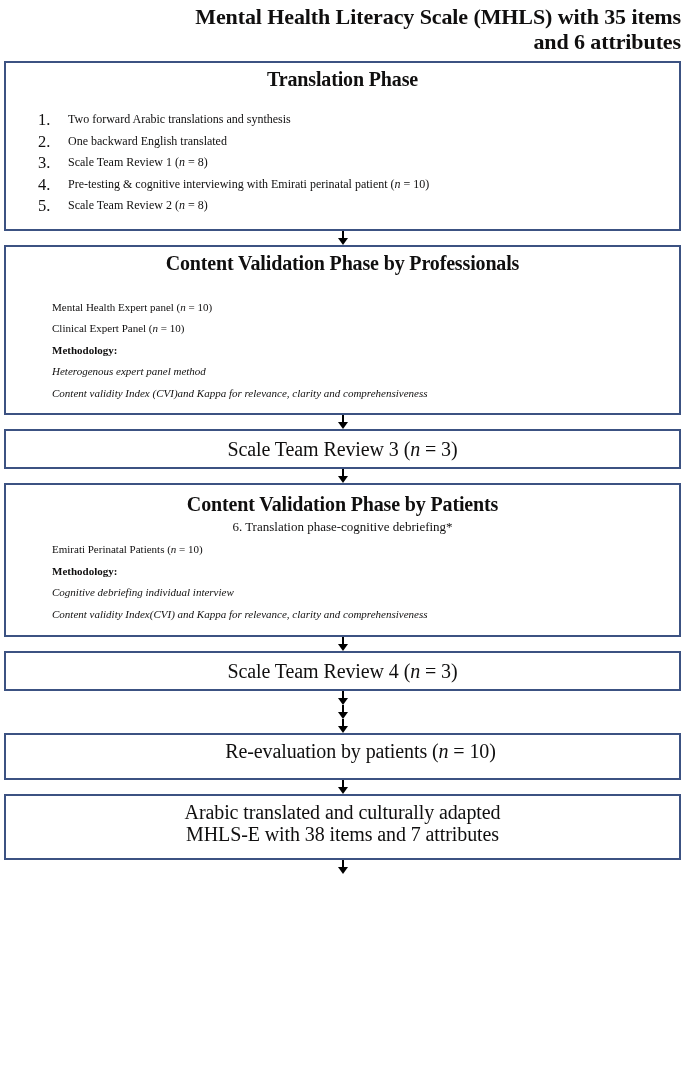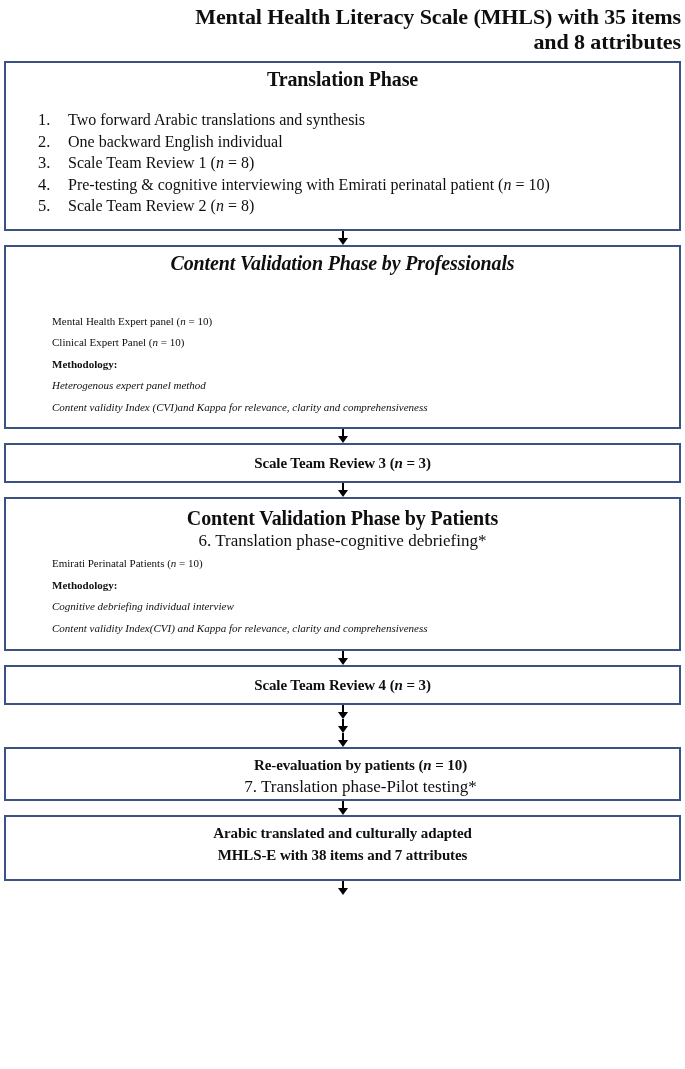--- a/index.html
+++ b/index.html
@@ -43,53 +43,53 @@
 
   .box-title {
     text-align: center;
     font-weight: bold;
     font-size: 20px;
     line-height: 23px;
     letter-spacing: -0.15px;
   }
   .box-sub-center {
     text-align: center;
-    font-size: 17px;
+    font-size: 13px;
     line-height: 22px;
   }
   .line {
     font-size: 11px;
     line-height: 21.5px;
     text-align: left;
     white-space: pre;
     margin-left: 36px;
   }
   .line.b { font-weight: bold; }
   .line.i { font-style: italic; }
   .single {
     text-align: center;
-    font-weight: bold;
-    font-size: 15px;
+    font-weight: normal;
+    font-size: 20px;
     line-height: 22px;
     letter-spacing: -0.1px;
   }
   em.n { font-style: italic; }
 
   
   ol.numlist {
     margin: 0;
     padding: 0;
     list-style: none;
     counter-reset: li;
   }
   ol.numlist li {
     counter-increment: li;
     position: relative;
     padding-left: 52px;
-    font-size: 16px;
+    font-size: 12px;
     line-height: 21.5px;
     white-space: pre;
   }
   ol.numlist li::before {
     content: counter(li) ".";
     position: absolute;
     left: 22px;
     top: 0;
     font-size: 16.5px;
   }
@@ -120,45 +120,45 @@
     border-top: 7px solid #000000;
   }
 </style>
 </head>
 <body>
 
 <div class="page">
 
   <div class="chart-title">
     <span class="tline">Mental Health Literacy Scale (MHLS) with 35 items</span>
-    <span class="tline">and 8 attributes</span>
+    <span class="tline">and 6 attributes</span>
   </div>
 
   <div class="box">
     <div class="box-inner">
       <div class="box-title" style="margin-bottom:18px;">Translation Phase</div>
       <ol class="numlist">
         <li>Two forward Arabic translations and synthesis</li>
-        <li>One backward English individual</li>
+        <li>One backward English translated</li>
         <li>Scale Team Review 1 (<em class="n">n</em> = 8)</li>
         <li>Pre-testing &amp; cognitive interviewing with Emirati perinatal patient (<em class="n">n</em> = 10)</li>
         <li>Scale Team Review 2 (<em class="n">n</em> = 8)</li>
       </ol>
       <div style="height:6px;"></div>
     </div>
   </div>
 
   <div class="arrow">
     <span class="stem"></span>
       <span class="head"></span>
   </div>
 
   <div class="box">
     <div class="box-inner">
-      <div class="box-title" style="margin-bottom:36px;font-style:italic;">Content Validation Phase by Professionals</div>
+      <div class="box-title" style="margin-bottom:22px;">Content Validation Phase by Professionals</div>
       <div class="line">Mental Health Expert panel (<em class="n">n</em> = 10)</div>
       <div class="line">Clinical Expert Panel (<em class="n">n</em> = 10)</div>
       <div class="line b">Methodology:</div>
       <div class="line i">Heterogenous expert panel method</div>
       <div class="line i">Content validity Index (CVI)and Kappa for relevance, clarity and comprehensiveness</div>
       <div style="height:3px;"></div>
     </div>
   </div>
 
   <div class="arrow">
@@ -211,23 +211,22 @@
       <span class="head"></span>
   </div>
 
 
   <div class="arrow">
     <span class="stem"></span>
       <span class="head"></span>
   </div>
 
   <div class="box">
-    <div class="box-inner" style="padding-top:5px;padding-bottom:1px;margin-left:36px;">
+    <div class="box-inner" style="padding-top:5px;padding-bottom:16px;margin-left:36px;">
       <div class="single">Re-evaluation by patients (<em class="n">n</em> = 10)</div>
-      <div class="box-sub-center">7. Translation phase-Pilot testing*</div>
     </div>
   </div>
 
   <div class="arrow">
     <span class="stem"></span>
       <span class="head"></span>
   </div>
 
   <div class="box">
     <div class="box-inner" style="padding-bottom:13px;">

